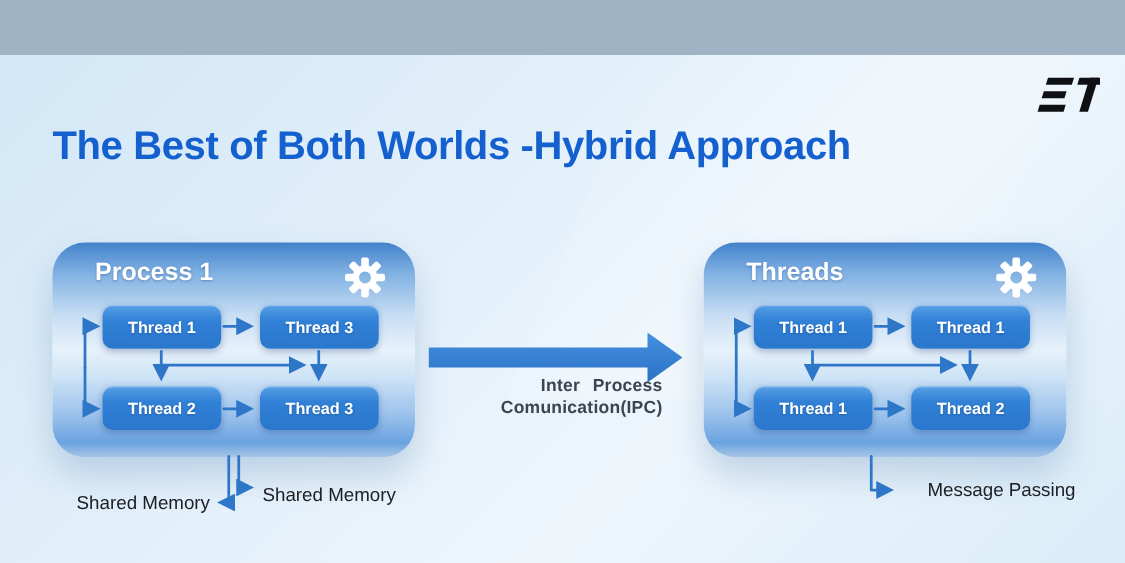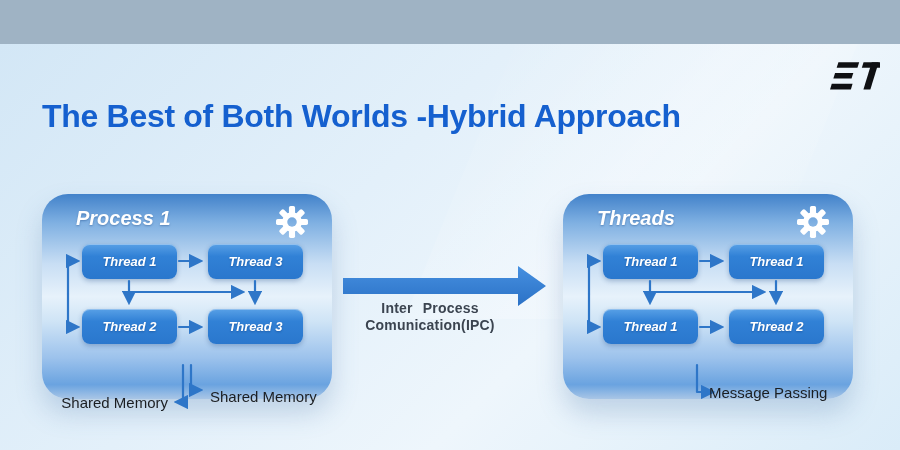--- a/index.html
+++ b/index.html
@@ -13,51 +13,50 @@
     position:absolute;top:-40px;left:52%;width:38%;height:70%;
     background:linear-gradient(115deg,rgba(255,255,255,0) 0%,rgba(255,255,255,.55) 50%,rgba(255,255,255,0) 100%);
     transform:skewX(-22deg);opacity:.45;pointer-events:none;
   }
   .title{
     position:absolute;left:42px;top:54px;margin:0;
     font-size:32px;font-weight:700;letter-spacing:-.3px;color:#1560cf;
   }
   .logo{position:absolute;right:20px;top:15px;width:52px;height:34px;}
   .panel{
-    position:absolute;top:150px;width:290px;height:205px;border-radius:26px;
+    position:absolute;top:150px;width:290px;height:172px;border-radius:26px;
     background:linear-gradient(180deg,#4282ca 0%,#7fb0e2 14%,#c8def4 34%,#e7f2fb 50%,#cfe4f6 62%,#9cc2ec 80%,#6aa3e0 93%,#a9c6e6 100%);
     box-shadow:0 14px 26px rgba(84,125,176,.28);
-    font-style:italic;
   }
   .panel-left{left:42px;}
   .panel-right{left:563px;}
   .panel-title{
     position:absolute;left:34px;top:13px;font-size:20px;font-weight:700;color:#fff;
     text-shadow:0 1px 2px rgba(10,50,110,.35);
   }
   .gear{position:absolute;right:23px;top:11px;width:34px;height:34px;}
   .thread{
     position:absolute;width:95px;height:35px;border-radius:8px;
     background:linear-gradient(180deg,#58a0e6 0%,#3181d6 35%,#2a77cd 100%);
     box-shadow:0 2px 5px rgba(20,60,120,.30), inset 0 1px 0 rgba(255,255,255,.35);
     color:#fff;font-size:13px;font-weight:700;text-shadow:0 1px 2px rgba(10,50,110,.4);
     display:flex;align-items:center;justify-content:center;
   }
   .t-tl{left:40px;top:50px;}  .t-tr{left:166px;top:50px;}
   .t-bl{left:40px;top:115px;} .t-br{left:166px;top:115px;}
   .overlay{position:absolute;left:0;top:0;pointer-events:none;}
   .ipc{
-    position:absolute;left:330px;top:256px;width:200px;text-align:center;
+    position:absolute;left:330px;top:256px;width:200px;text-align:right;
     font-size:14px;font-weight:700;color:#3b4450;line-height:17px;letter-spacing:.2px;
   }
   .ipc .l1{word-spacing:6px;}
   .ann{position:absolute;font-size:15px;font-weight:500;color:#1b1e22;}
   .sm-left{left:40px;top:350px;width:128px;text-align:right;}
   .sm-right{left:210px;top:344px;}
-  .msg{left:709px;top:340px;}
+  .msg{left:742px;top:340px;}
   .website{position:absolute;right:20px;top:419px;font-size:12px;color:#26292e;}
 </style>
 </head>
 <body>
 
 <div class="canvas">
   <div class="streak"></div>
 
   <h1 class="title">The Best of Both Worlds -Hybrid Approach</h1>
 

